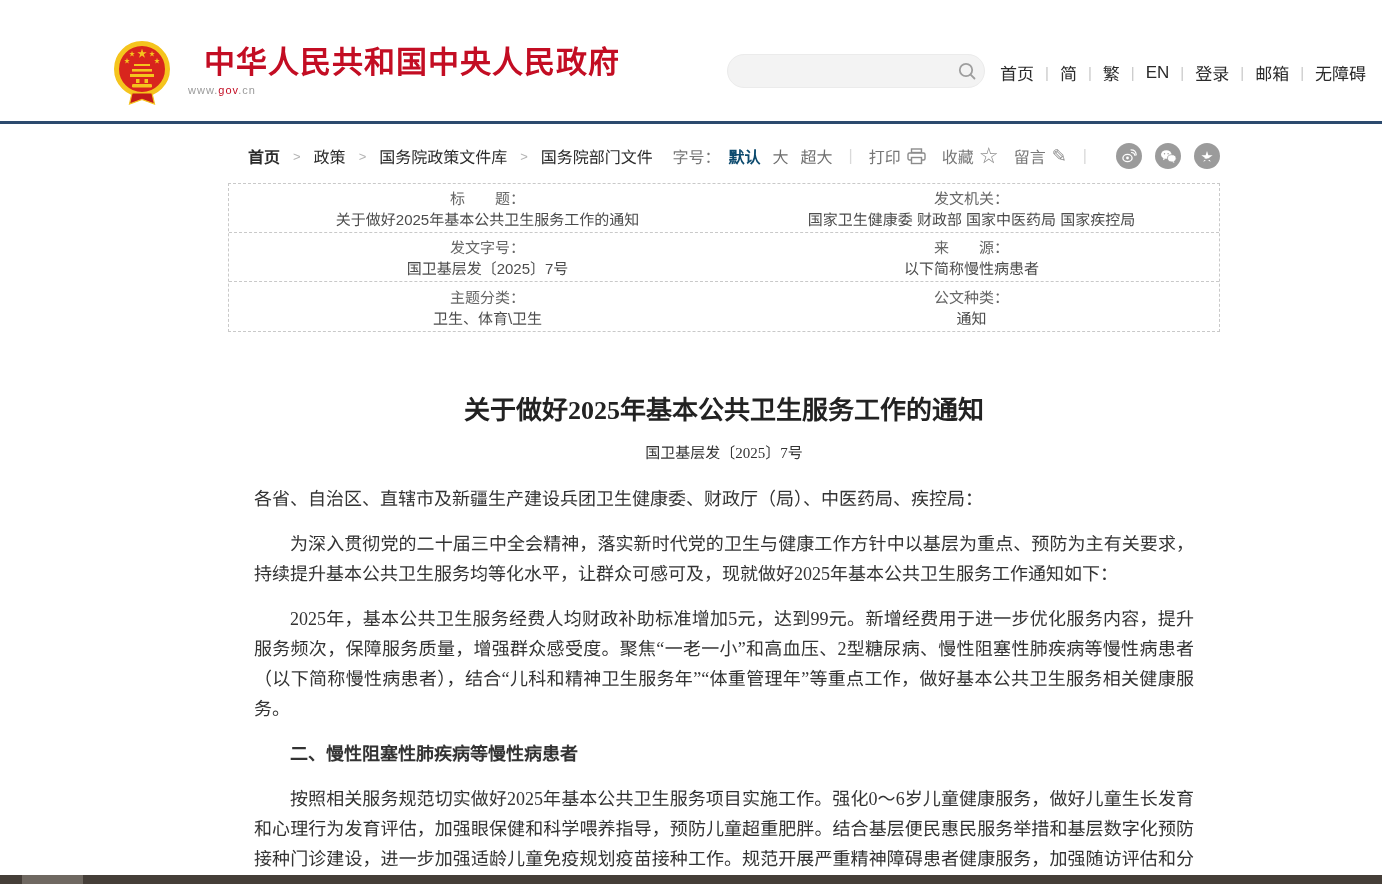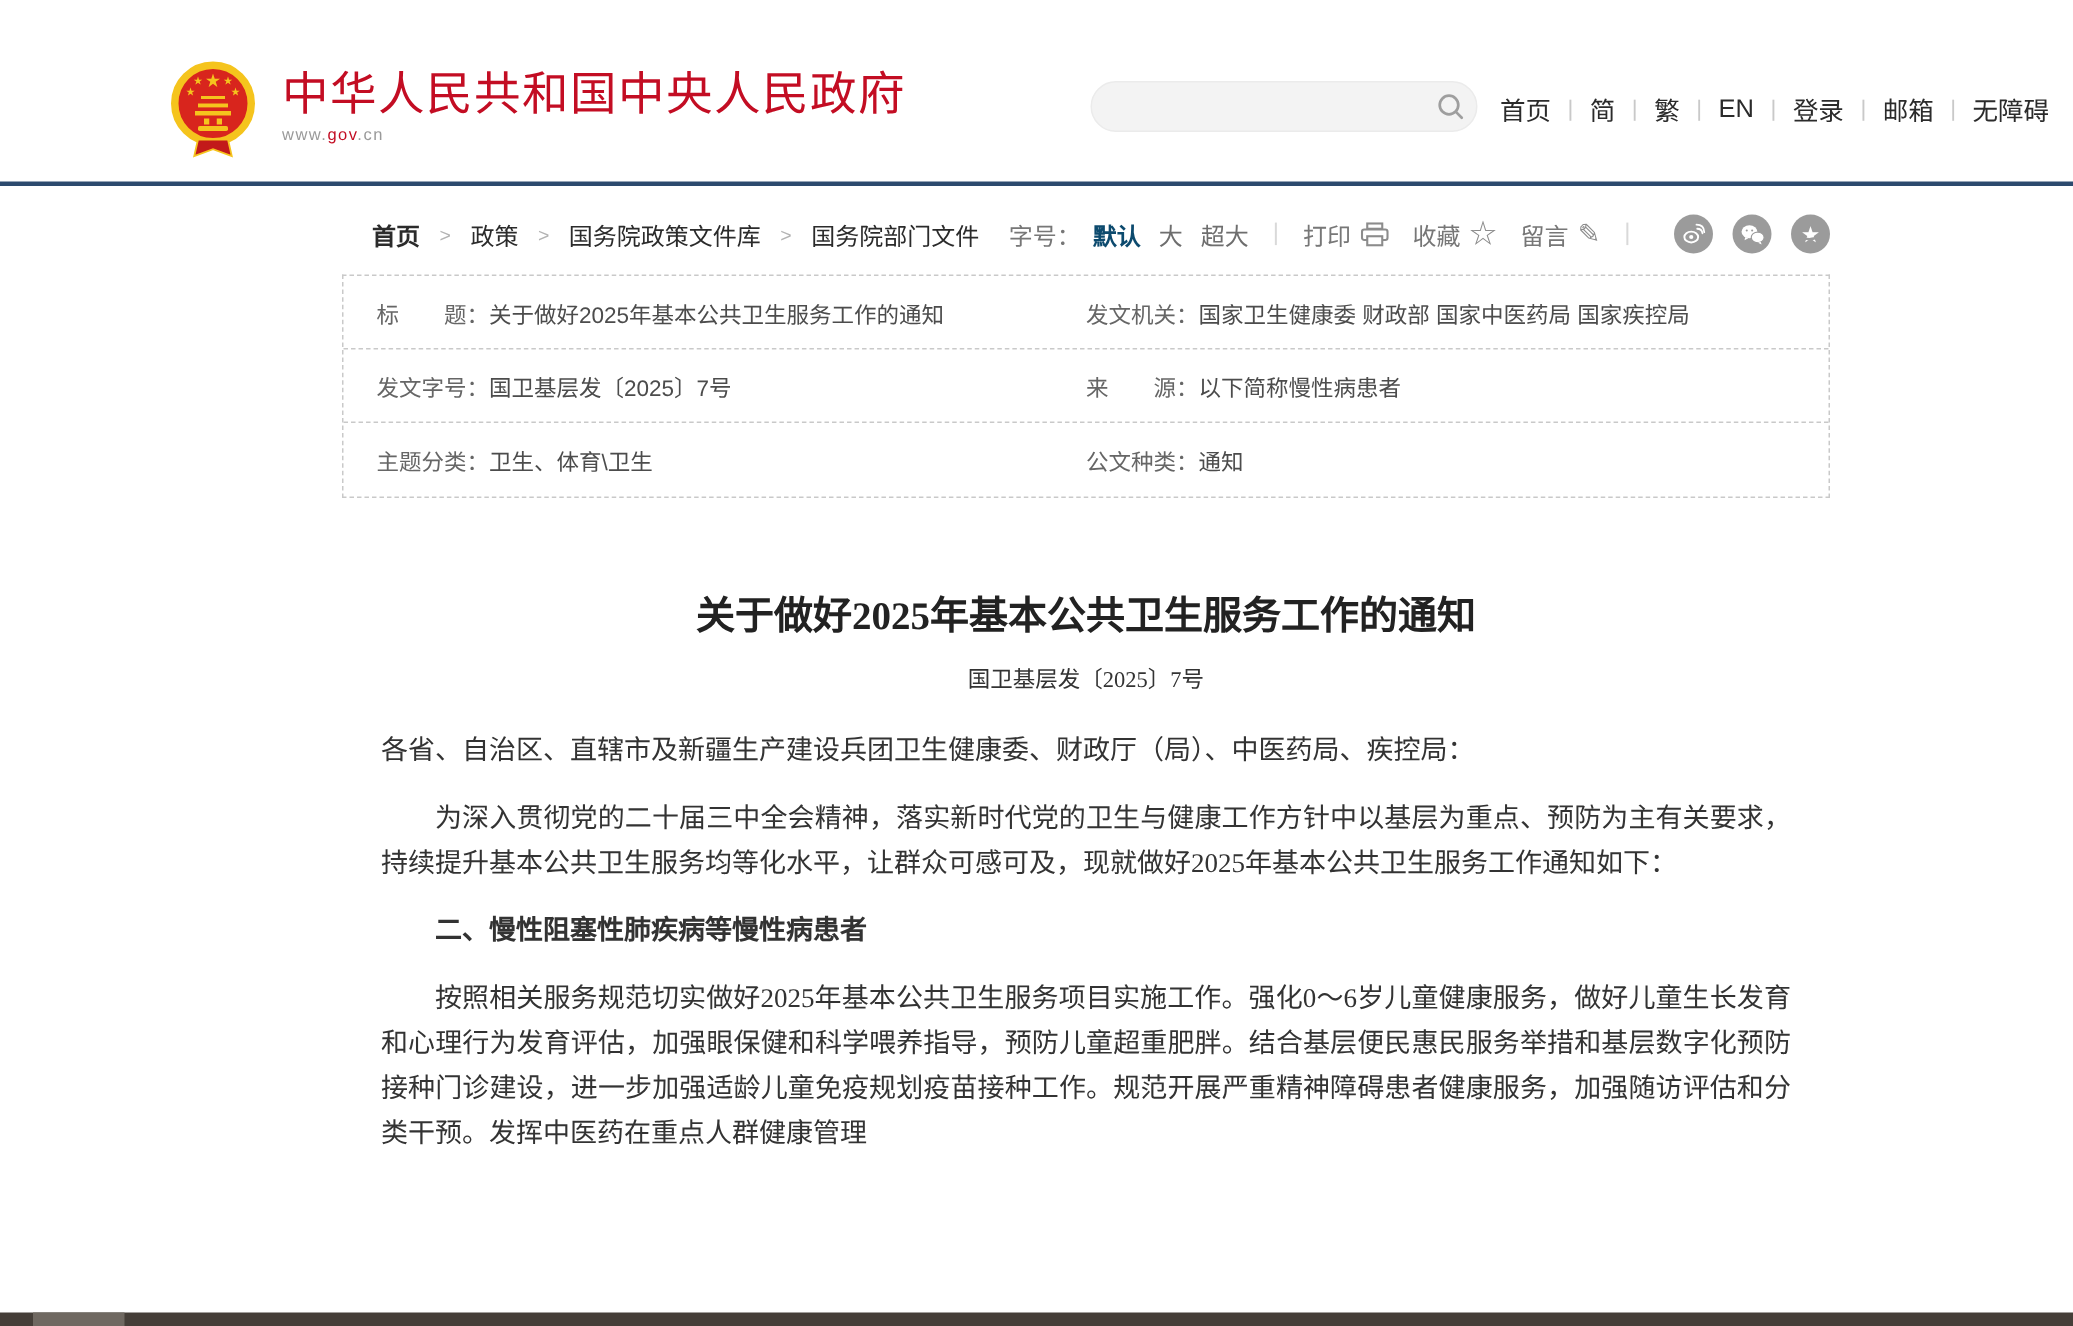--- a/index.html
+++ b/index.html
@@ -10,21 +10,21 @@
   }
   
   .corner-tick { position:absolute; left:0; top:0; width:3px; height:18px; background:#c30d23; }
   .site-header {
     position:absolute; top:0; left:0; width:1382px; height:124px;
     background:#fff; border-bottom:3px solid #2c4a6e;
   }
   .logo-link { position:absolute; left:110px; top:40px; display:flex; align-items:flex-start; text-decoration:none; cursor:pointer; }
   .emblem { width:64px; height:68px; }
   .site-name-block { margin-left:14px; padding-top:6px; }
-  .site-title { color:#c30d23; font-size:31px; font-weight:normal; letter-spacing:1px; line-height:34px; white-space:nowrap; }
+  .site-title { color:#c30d23; font-size:31px; font-weight:bold; letter-spacing:1px; line-height:34px; white-space:nowrap;margin-left:16px; }
   .site-url { margin-top:4px; font-size:11px; color:#9a9a9a; letter-spacing:1px; }
   .site-url .gov { color:#c30d23; }
   .search-box {
     position:absolute; left:727px; top:54px; width:258px; height:34px;
     background:#f3f3f3; border:1px solid #ebebeb; border-radius:17px;
     display:flex; align-items:center;
   }
   .search-input { flex:1; border:none; outline:none; background:transparent; height:30px; padding:0 8px 0 16px; font-size:14px; color:#333; }
   .search-btn { width:34px; height:34px; border:none; background:transparent; display:flex; align-items:center; justify-content:center; cursor:pointer; padding:0; }
   .top-nav { position:absolute; left:1000px; top:60px; display:flex; align-items:center; font-size:17px; color:#2b2b2b; white-space:nowrap; }
@@ -49,21 +49,21 @@
   .tool-link .glyph { margin-left:6px; font-size:18px; color:#8c8c8c; line-height:1; }
   .share-circle {
     width:26px; height:26px; border-radius:50%; background:#9b9b9b;
     display:flex; align-items:center; justify-content:center; margin-left:13px; cursor:pointer;
     color:#fff; font-size:13px; border:none; padding:0;
   }
   
   .meta-table { position:absolute; top:183px; left:228px; width:992px; border:1px dashed #c9c9c9; background:#fff; }
   .meta-row { display:flex; height:49px; align-items:center; border-bottom:1px dashed #c9c9c9; }
   .meta-row:last-child { border-bottom:none; }
-  .meta-cell { display:flex; align-items:center; font-size:15px; }
+  .meta-cell { display:flex; align-items:center; font-size:15px;flex-direction:column; }
   .meta-cell.left { width:495px; padding-left:22px; }
   .meta-cell.right { flex:1; }
   .meta-label { color:#666; white-space:pre; }
   .meta-value { color:#4c4c4c; }
   
   .article { position:absolute; top:392px; left:228px; width:992px; font-family:"Liberation Serif", serif; }
   .art-title { margin:2px 0 0; text-align:center; font-size:26px; font-weight:bold; color:#222; line-height:34px; }
   .doc-num { margin-top:13px; text-align:center; font-size:15px; color:#333; }
   .art-body { margin-top:22px; padding:0 26px; font-size:18px; line-height:30px; color:#333; text-align:justify; }
   .art-body p { margin:15px 0 0; text-indent:2em; }
@@ -226,20 +226,21 @@
       </div>
     </div>
   </div>
 
   <div class="article">
     <h1 class="art-title">关于做好2025年基本公共卫生服务工作的通知</h1>
     <div class="doc-num">国卫基层发〔2025〕7号</div>
     <div class="art-body">
       <p class="salutation">各省、自治区、直辖市及新疆生产建设兵团卫生健康委、财政厅（局）、中医药局、疾控局：</p>
       <p>为深入贯彻党的二十届三中全会精神，落实新时代党的卫生与健康工作方针中以基层为重点、预防为主有关要求，持续提升基本公共卫生服务均等化水平，让群众可感可及，现就做好2025年基本公共卫生服务工作通知如下：</p>
+      <p>2025年，基本公共卫生服务经费人均财政补助标准增加5元，达到99元。新增经费用于进一步优化服务内容，提升服务频次，保障服务质量，增强群众感受度。聚焦“一老一小”和高血压、2型糖尿病、慢性阻塞性肺疾病等慢性病患者（以下简称慢性病患者），结合“儿科和精神卫生服务年”“体重管理年”等重点工作，做好基本公共卫生服务相关健康服务。</p>
       <p class="sec-head">二、慢性阻塞性肺疾病等慢性病患者</p>
       <p>按照相关服务规范切实做好2025年基本公共卫生服务项目实施工作。强化0～6岁儿童健康服务，做好儿童生长发育和心理行为发育评估，加强眼保健和科学喂养指导，预防儿童超重肥胖。结合基层便民惠民服务举措和基层数字化预防接种门诊建设，进一步加强适龄儿童免疫规划疫苗接种工作。规范开展严重精神障碍患者健康服务，加强随访评估和分类干预。发挥中医药在重点人群健康管理</p>
     </div>
   </div>
 
   <div class="hscrollbar">
     <div class="hscroll-thumb"></div>
   </div>
 
 </div>

